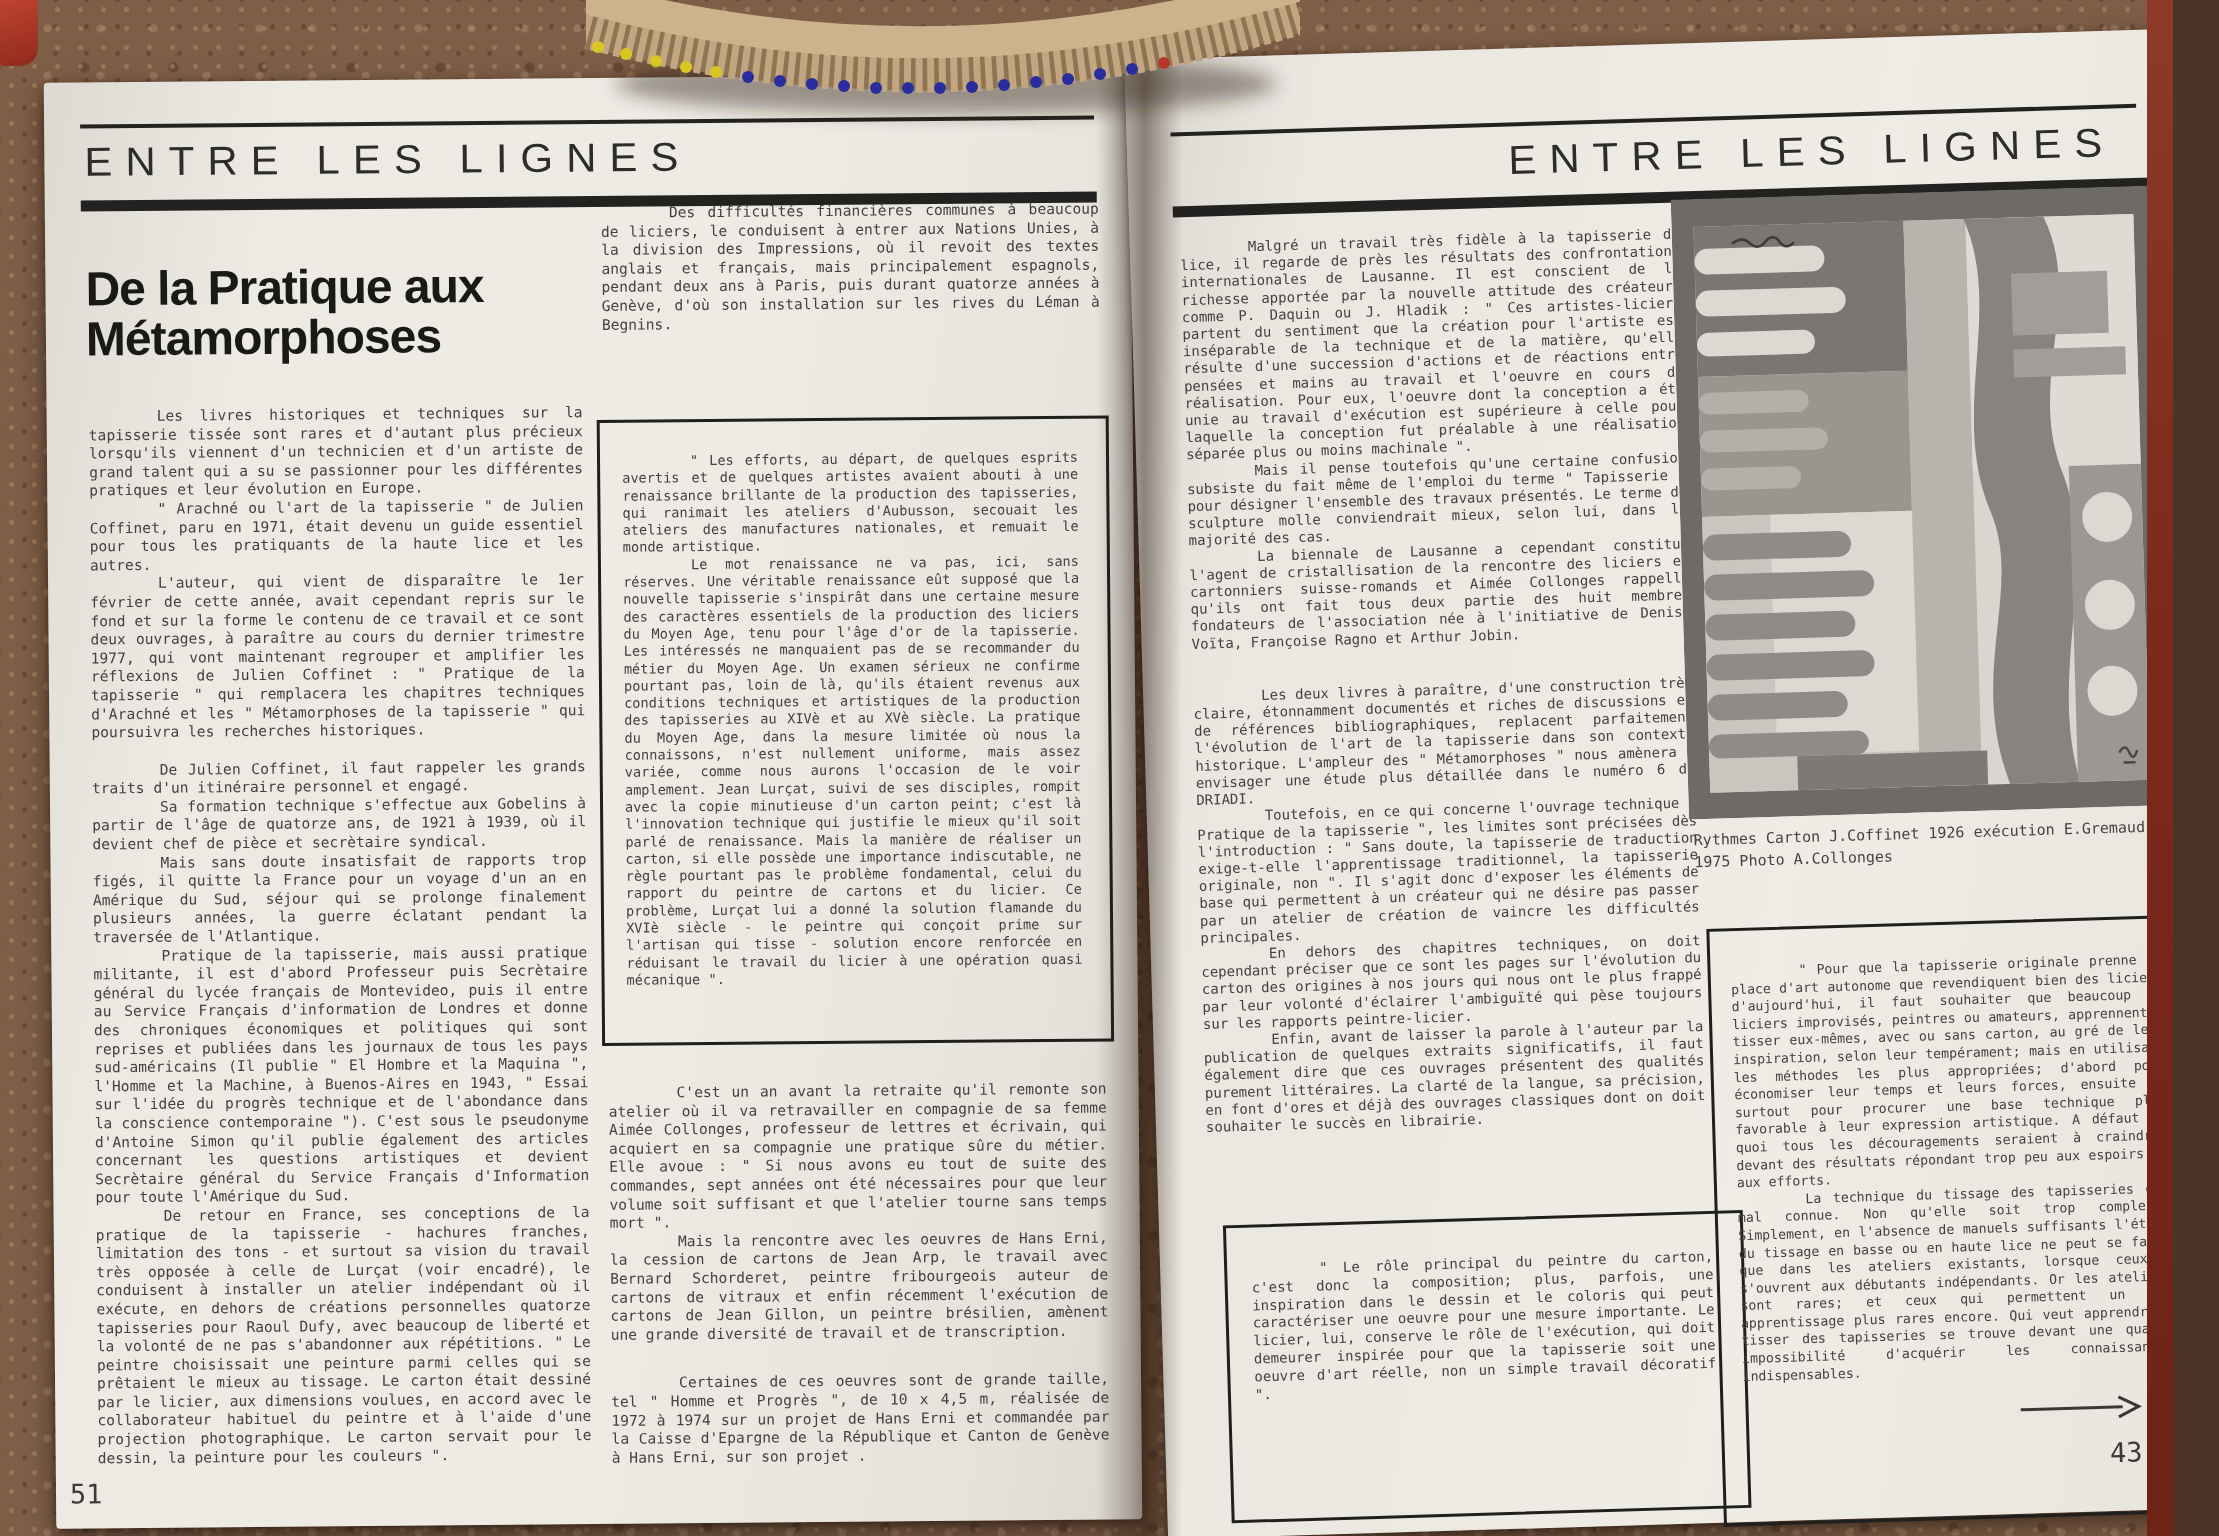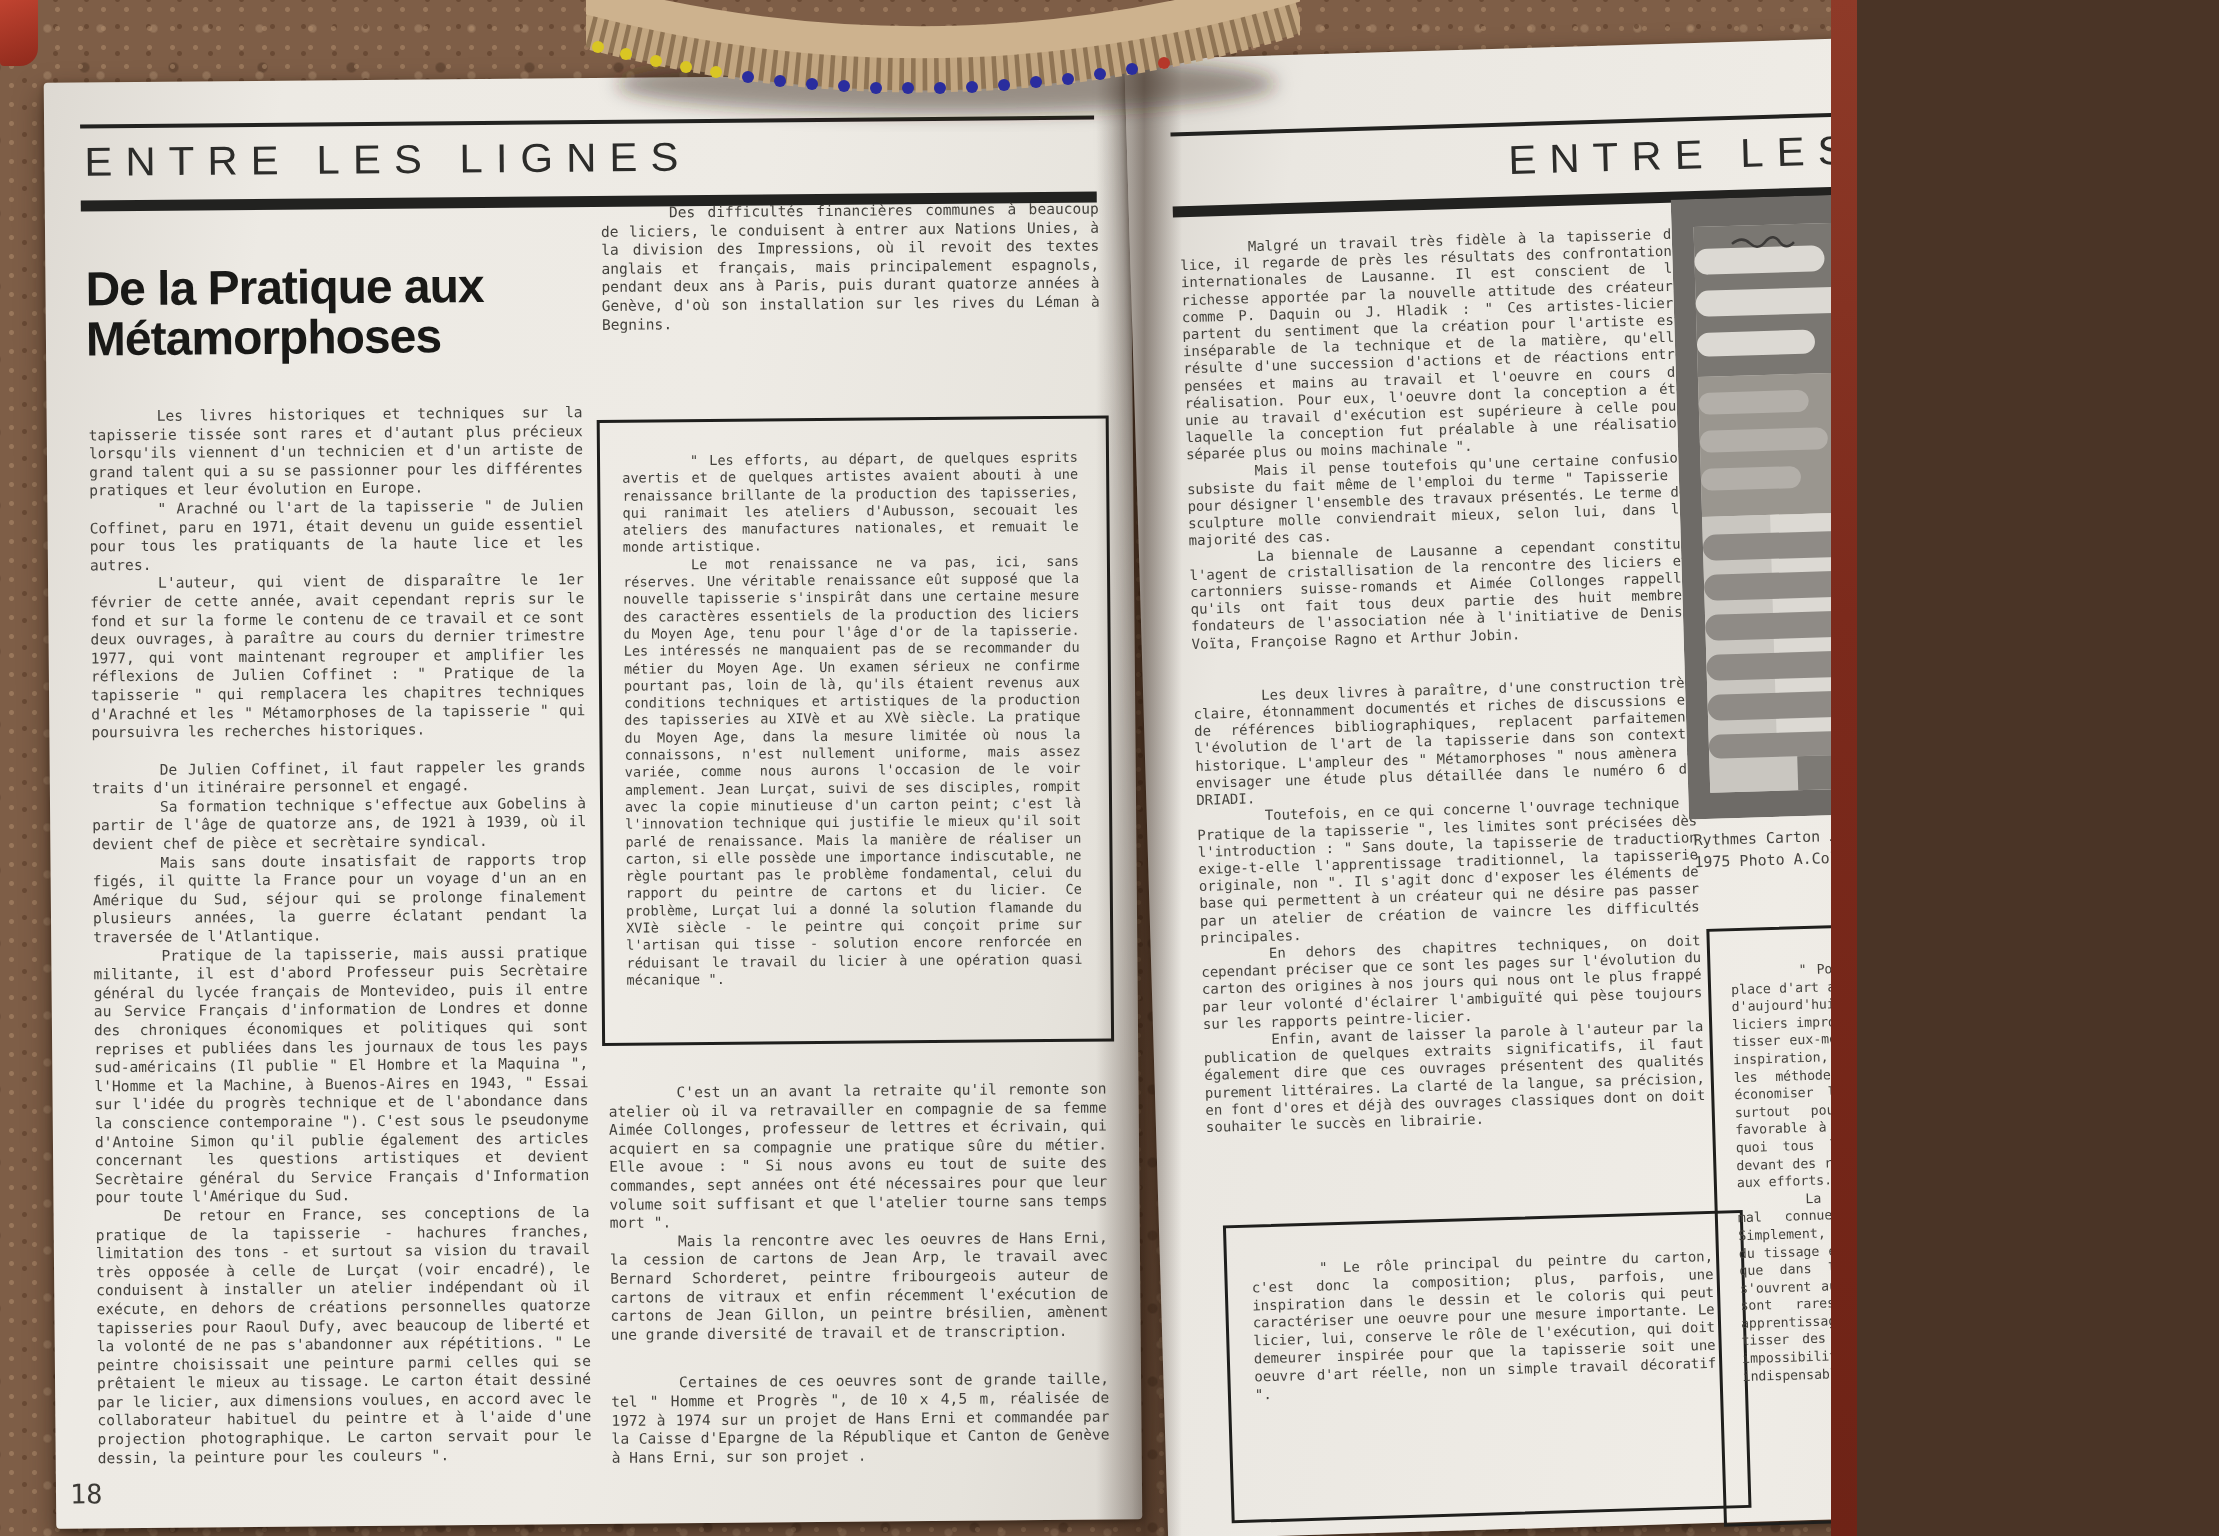--- a/index.html
+++ b/index.html
@@ -1,16 +1,16 @@
 <!DOCTYPE html>
 <html><head>
 <meta charset="utf-8">
 <style>
   html,body{margin:0;padding:0;background:#4a3426;}
-  .photo{position:relative;width:1857px;height:1536px;overflow:hidden;
+  .photo{position:relative;width:2173px;height:1536px;overflow:hidden;
     background-color:#7e5e47;
     background-image:
       radial-gradient(circle, rgba(175,140,108,.55) 0 2px, transparent 3px),
       radial-gradient(circle, rgba(88,58,38,.55) 0 2px, transparent 3px),
       radial-gradient(circle, rgba(196,164,132,.35) 0 3px, transparent 5px),
       radial-gradient(circle, rgba(60,38,24,.35) 0 4px, transparent 6px);
     background-size:23px 19px,31px 27px,53px 47px,89px 73px;
     background-position:0 0,9px 13px,21px 5px,40px 31px;
     font-family:"DejaVu Sans Mono",monospace;}
   .page{position:absolute;border-radius:4px;
@@ -93,21 +93,21 @@
     <div class="col tw c-lp2" style="left:556px;top:1006px;width:498px;">
       <div>
           <p>C'est un an avant la retraite qu'il remonte son atelier où il va retravailler en compagnie de sa femme Aimée Collonges, professeur de lettres et écrivain, qui acquiert en sa compagnie une pratique sûre du métier. Elle avoue : " Si nous avons eu tout de suite des commandes, sept années ont été nécessaires pour que leur volume soit suffisant et que l'atelier tourne sans temps mort ".</p>
           <p>Mais la rencontre avec les oeuvres de Hans Erni, la cession de cartons de Jean Arp, le travail avec Bernard Schorderet, peintre fribourgeois auteur de cartons de vitraux et enfin récemment l'exécution de cartons de Jean Gillon, un peintre brésilien, amènent une grande diversité de travail et de transcription.</p>
         </div>
       <div style="margin-top:30px;">
           <p>Certaines de ces oeuvres sont de grande taille, tel " Homme et Progrès ", de 10 x 4,5 m, réalisée de 1972 à 1974 sur un projet de Hans Erni et commandée par la Caisse d'Epargne de la République et Canton de Genève à Hans Erni, sur son projet .</p>
         </div>
     </div>
 
-    <div class="pnum" style="left:14px;top:1396px;">18</div>
+    <div class="pnum" style="left:14px;top:1396px;">51</div>
   </div>
 
   <div class="page rp">
     <div class="rule" style="left:44px;top:74px;width:966px;height:4px;"></div>
     <div class="mast" style="right:58px;top:88px;">ENTRE LES LIGNES</div>
     <div class="rule" style="left:44px;top:148px;width:978px;height:11px;"></div>
 
     <div class="col tw c-rp1" style="left:50px;top:182px;width:500px;">
       <div>
           <p>Malgré un travail très fidèle à la tapisserie de lice, il regarde de près les résultats des confrontations internationales de Lausanne. Il est conscient de la richesse apportée par la nouvelle attitude des créateurs comme P. Daquin ou J. Hladik : " Ces artistes-liciers partent du sentiment que la création pour l'artiste est inséparable de la technique et de la matière, qu'elle résulte d'une succession d'actions et de réactions entre pensées et mains au travail et l'oeuvre en cours de réalisation. Pour eux, l'oeuvre dont la conception a été unie au travail d'exécution est supérieure à celle pour laquelle la conception fut préalable à une réalisation séparée plus ou moins machinale ".</p>

